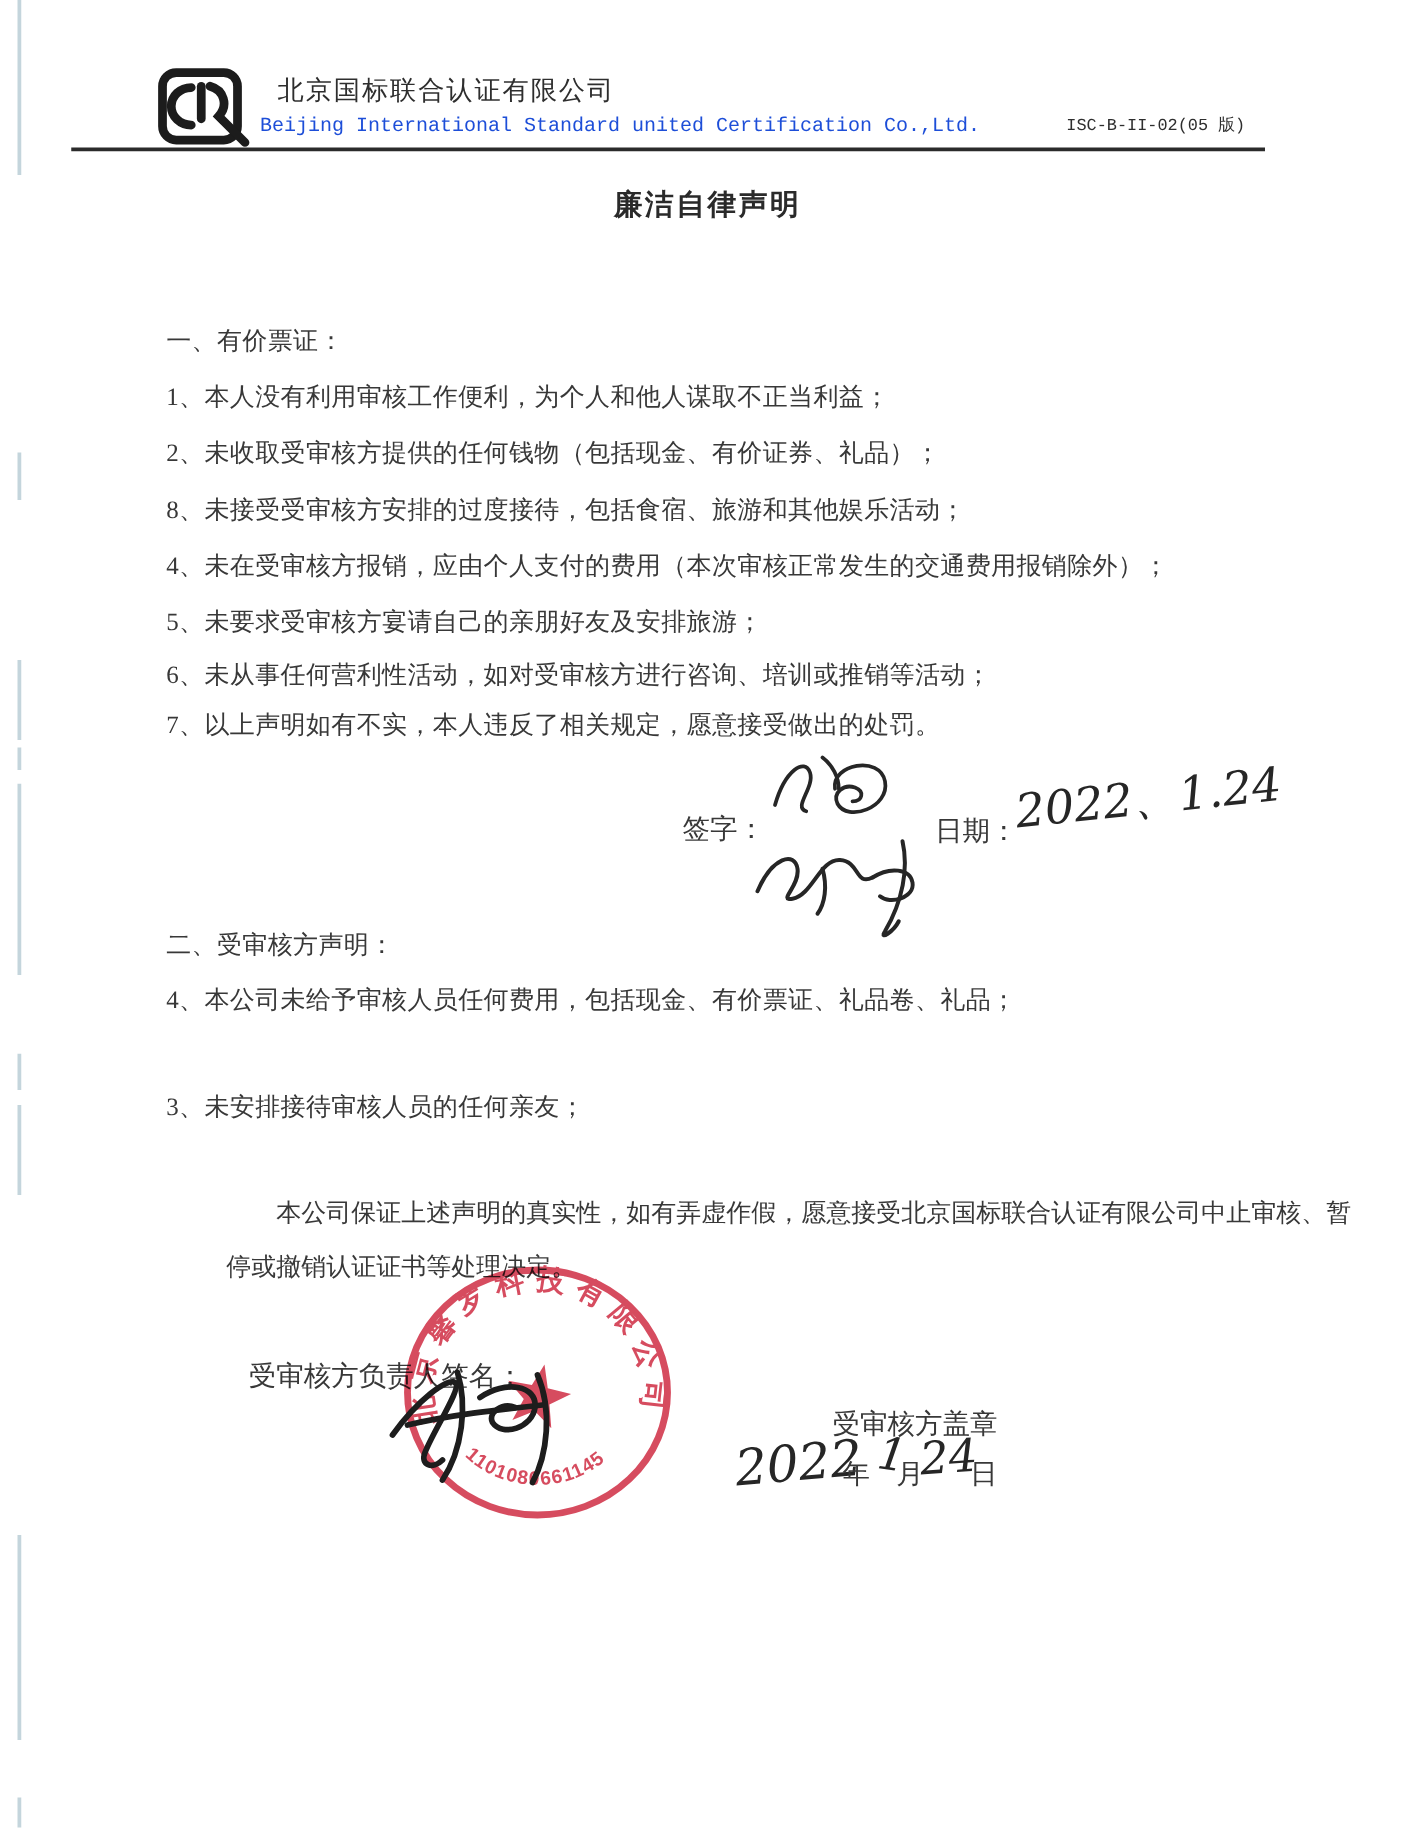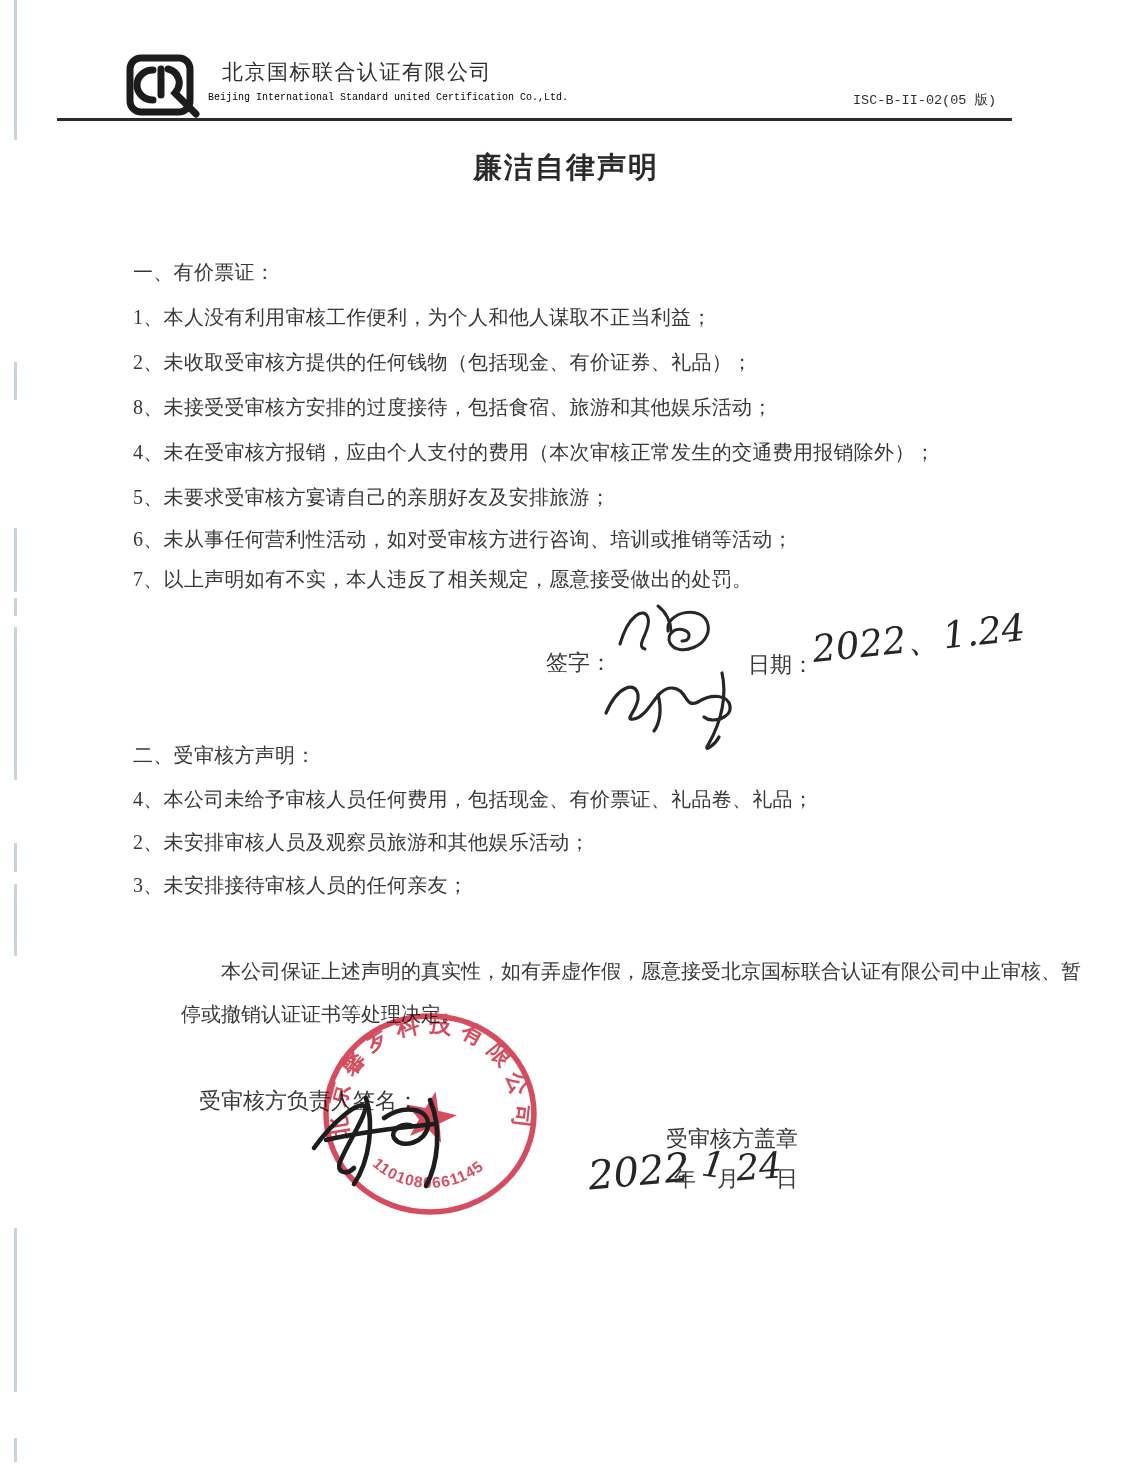--- a/index.html
+++ b/index.html
@@ -7,25 +7,25 @@
     position:relative;
     width:1132px;height:1466px;
     background:#ffffff;
     font-family:"Liberation Serif","DejaVu Serif",serif;
     color:#3a3a3a;
     overflow:hidden;
   }
   .artifact{position:absolute;left:14px;width:3px;background:rgba(148,178,192,.55);}
   
   .co-zh{position:absolute;left:210px;top:58px;font-size:21px;letter-spacing:1.5px;color:#2e2e2e;white-space:nowrap;margin-left:12px;}
-  .co-en{position:absolute;left:208px;top:92px;font-size:10px;font-family:"Liberation Mono","DejaVu Sans Mono",monospace;color:#000000;white-space:nowrap;}
+  .co-en{position:absolute;left:208px;top:92px;font-size:16px;font-family:"Liberation Mono","DejaVu Sans Mono",monospace;color:#1d4ed8;white-space:nowrap;}
   .doc-code{position:absolute;left:853px;top:91px;font-size:13.5px;font-family:"Liberation Mono","DejaVu Sans Mono",monospace;color:#2e2e2e;white-space:nowrap;}
   .hr{position:absolute;left:57px;top:118px;width:955px;height:3px;background:#2b2b2b;}
   
-  .title{position:absolute;left:0;top:148px;width:1132px;text-align:center;font-size:29px;font-weight:bold;letter-spacing:2px;color:#2a2a2a;}
+  .title{position:absolute;left:0;top:148px;width:1132px;text-align:center;font-size:23px;font-weight:bold;letter-spacing:2px;color:#2a2a2a;}
   
   .line{position:absolute;left:133px;font-size:20px;color:#383838;white-space:nowrap;letter-spacing:.3px;}
   .pledge{position:absolute;left:133px;top:950px;width:901px;font-size:20px;line-height:43px;color:#383838;text-indent:2em;letter-spacing:0;margin-left:48px;}
   .lbl{position:absolute;font-size:22px;color:#383838;white-space:nowrap;}
   .hw{position:absolute;font-family:"DejaVu Serif",serif;font-style:italic;color:#262626;white-space:nowrap;}
   .sig{position:absolute;}
   .stamp{position:absolute;left:318px;top:1010px;mix-blend-mode:multiply;opacity:.88;}
 </style>
 </head>
 <body>
@@ -81,21 +81,20 @@
       <path d="M122,8 C127,30 122,56 108,80 C103,88 115,80 119,72"></path>
       <path d="M58,30 C62,44 60,58 54,66"></path>
     </g>
   </svg>
 
   <div class="lbl" style="left:748px;top:650px">日期：</div>
   <div class="hw" style="left:812px;top:614px;font-size:37px;transform:rotate(-6deg)">2022、1.24</div>
 
   <div class="line" style="top:742px">二、受审核方声明：</div>
   <div class="line" style="top:786px">4、本公司未给予审核人员任何费用，包括现金、有价票证、礼品卷、礼品；</div>
-  <div class="line" style="top:829px">2、未安排审核人员及观察员旅游和其他娱乐活动；</div>
   <div class="line" style="top:872px">3、未安排接待审核人员的任何亲友；</div>
 
   <div class="pledge">本公司保证上述声明的真实性，如有弄虚作假，愿意接受北京国标联合认证有限公司中止审核、暂停或撤销认证证书等处理决定。</div>
 
   <div class="lbl" style="left:199px;top:1086px">受审核方负责人签名：</div>
 
   <svg class="stamp" width="224" height="212" viewBox="0 0 224 212">
     <defs>
       <path id="arcTop" d="M 33 131 A 85 80 0 1 1 191 131" fill="none"></path>
       <path id="arcBot" d="M 51 152 A 81 76 0 0 0 173 152" fill="none"></path>

